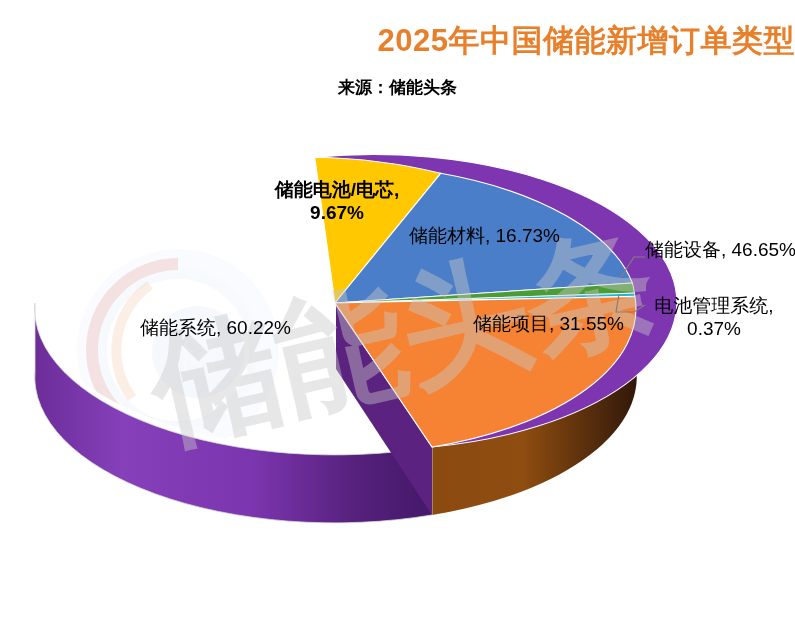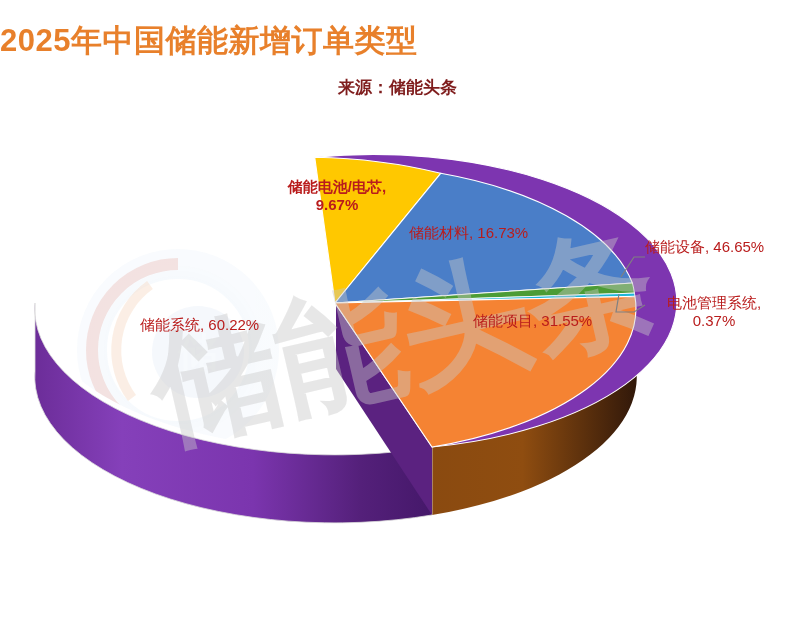--- a/index.html
+++ b/index.html
@@ -6,38 +6,38 @@
   body{
     width:795px;height:622px;
     background:#ffffff;
     font-family:"Liberation Sans","DejaVu Sans",sans-serif;
     overflow:hidden;
     position:relative;
   }
   #chart-root{position:absolute;left:0;top:0;width:795px;height:622px;}
   .chart-title{
     position:absolute;left:0;top:20px;width:795px;
-    text-align:left;
+    text-align:right;
     font-size:31px;font-weight:bold;
     color:#E8802B;
     letter-spacing:0.5px;
     white-space:nowrap;
   }
   .chart-subtitle{
     position:absolute;left:0;top:76px;width:795px;
     text-align:center;
     font-size:17px;font-weight:bold;
-    color:#7f1d1d;
+    color:#000000;
     white-space:nowrap;
   }
   svg.pie-svg{position:absolute;left:0;top:0;width:795px;height:622px;}
   .slice-label{
     position:absolute;
-    font-size:15px;
-    color:#b91c1c;
+    font-size:19px;
+    color:#000000;
     white-space:nowrap;
     line-height:1.22;
     font-weight:500;
   }
   .slice-label.centered{text-align:center;}
   .lbl-bold{font-weight:bold;}
   .wm-text{
     font-family:"DejaVu Sans","Liberation Sans",sans-serif;
     font-weight:bold;
     fill:#c9c9c9;

